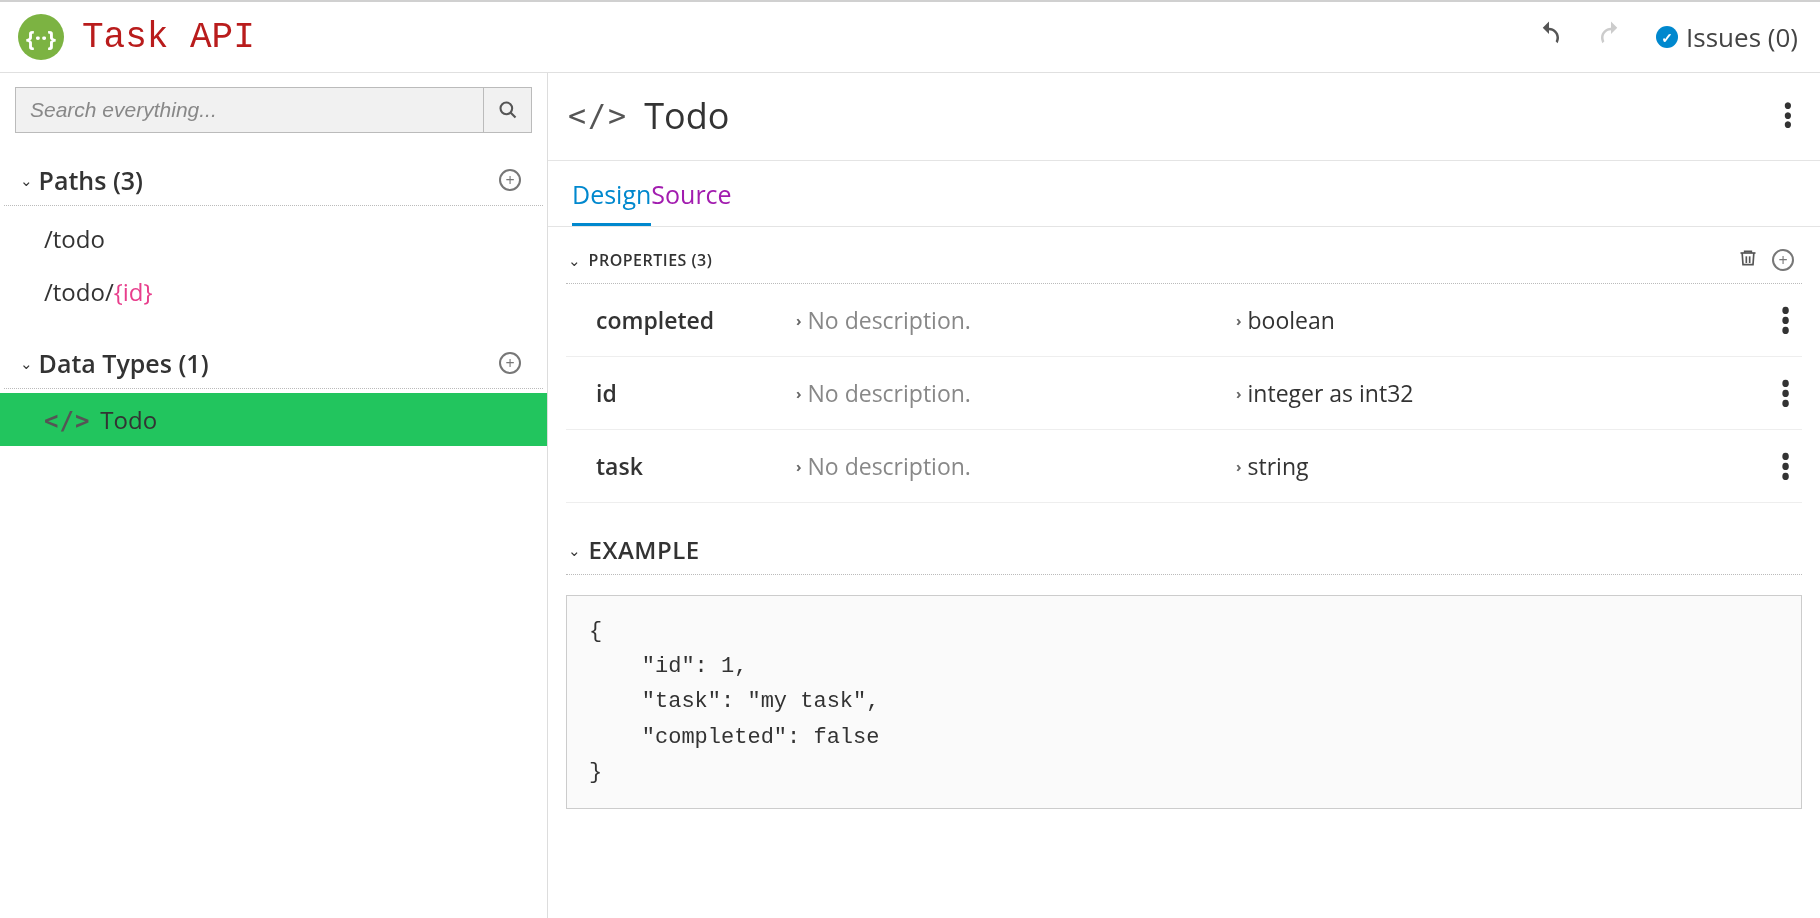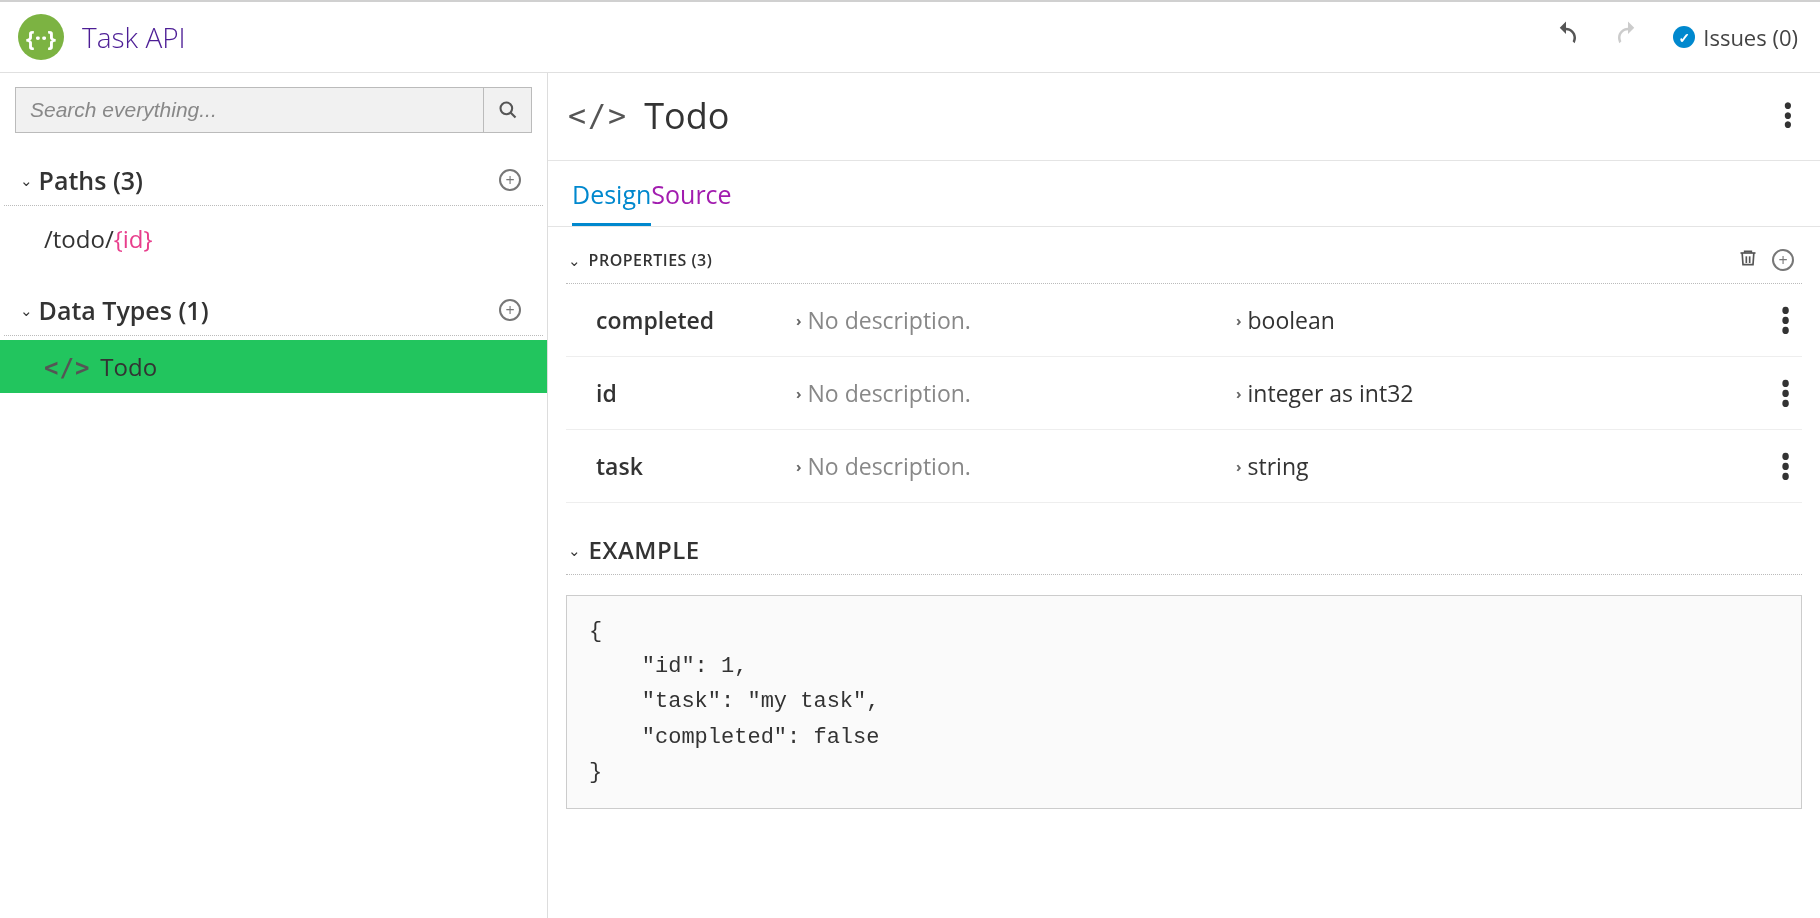--- a/index.html
+++ b/index.html
@@ -11,31 +11,31 @@
   .topbar {
     display: flex; align-items: center; justify-content: space-between;
     padding: 12px 22px 12px 18px; border-bottom: 1px solid #e0e0e0;
   }
   .topbar-left { display: flex; align-items: center; gap: 18px; }
   .logo-icon {
     width: 46px; height: 46px; border-radius: 50%; background: #7cb342;
     display: flex; align-items: center; justify-content: center;
     color: #fff; font-size: 22px; font-weight: bold;
   }
-  .app-title { font-size: 28px; font-weight: 300; color: #4c1d95; }
+  .app-title { font-size: 36px; font-weight: 300; color: #b91c1c; font-family: Liberation Mono, monospace; }
   .topbar-right { display: flex; align-items: center; gap: 28px; }
   .undo-icon, .redo-icon { font-size: 30px; cursor: pointer; }
   .undo-icon { color: #555; }
   .redo-icon { color: #ccc; }
   .issues-wrap { display: flex; align-items: center; gap: 8px; cursor: pointer; }
   .check-icon {
     width: 22px; height: 22px; border-radius: 50%; background: #0088ce;
     display:flex; align-items:center; justify-content:center; color:#fff; font-size:14px; font-weight: bold;
   }
-  .issues-text { font-size: 22px; color: #444; }
+  .issues-text { font-size: 26px; color: #444; }
   
   
   .main { display: flex; flex: 1; overflow: hidden; }
   
   
   .sidebar { width: 548px; border-right: 1px solid #ddd; padding-top: 14px;}
   .searchbox {
     display: flex; margin: 0 15px 20px 15px; border: 1px solid #bbb; background: #f1f1f1;
   }
   .searchbox input {
@@ -156,20 +156,23 @@
       </div>
 
       <div class="section-row">
         <div class="section-row-lt">
           <span class="chevron-small">⌄</span>
           <span class="section-title">Paths (3)</span>
         </div>
         <div class="plus-circle-icon">+</div>
       </div>
       <div class="tree-list">
+        <div class="tree-item">
+          <span>/todo</span>
+        </div>
         <div class="tree-item">
           <span>/todo/</span><span class="param">{id}</span>
         </div>
       </div>
 
       <div class="section-row">
         <div class="section-row-lt">
           <span class="chevron-small">⌄</span>
           <span class="section-title">Data Types (1)</span>
         </div>

